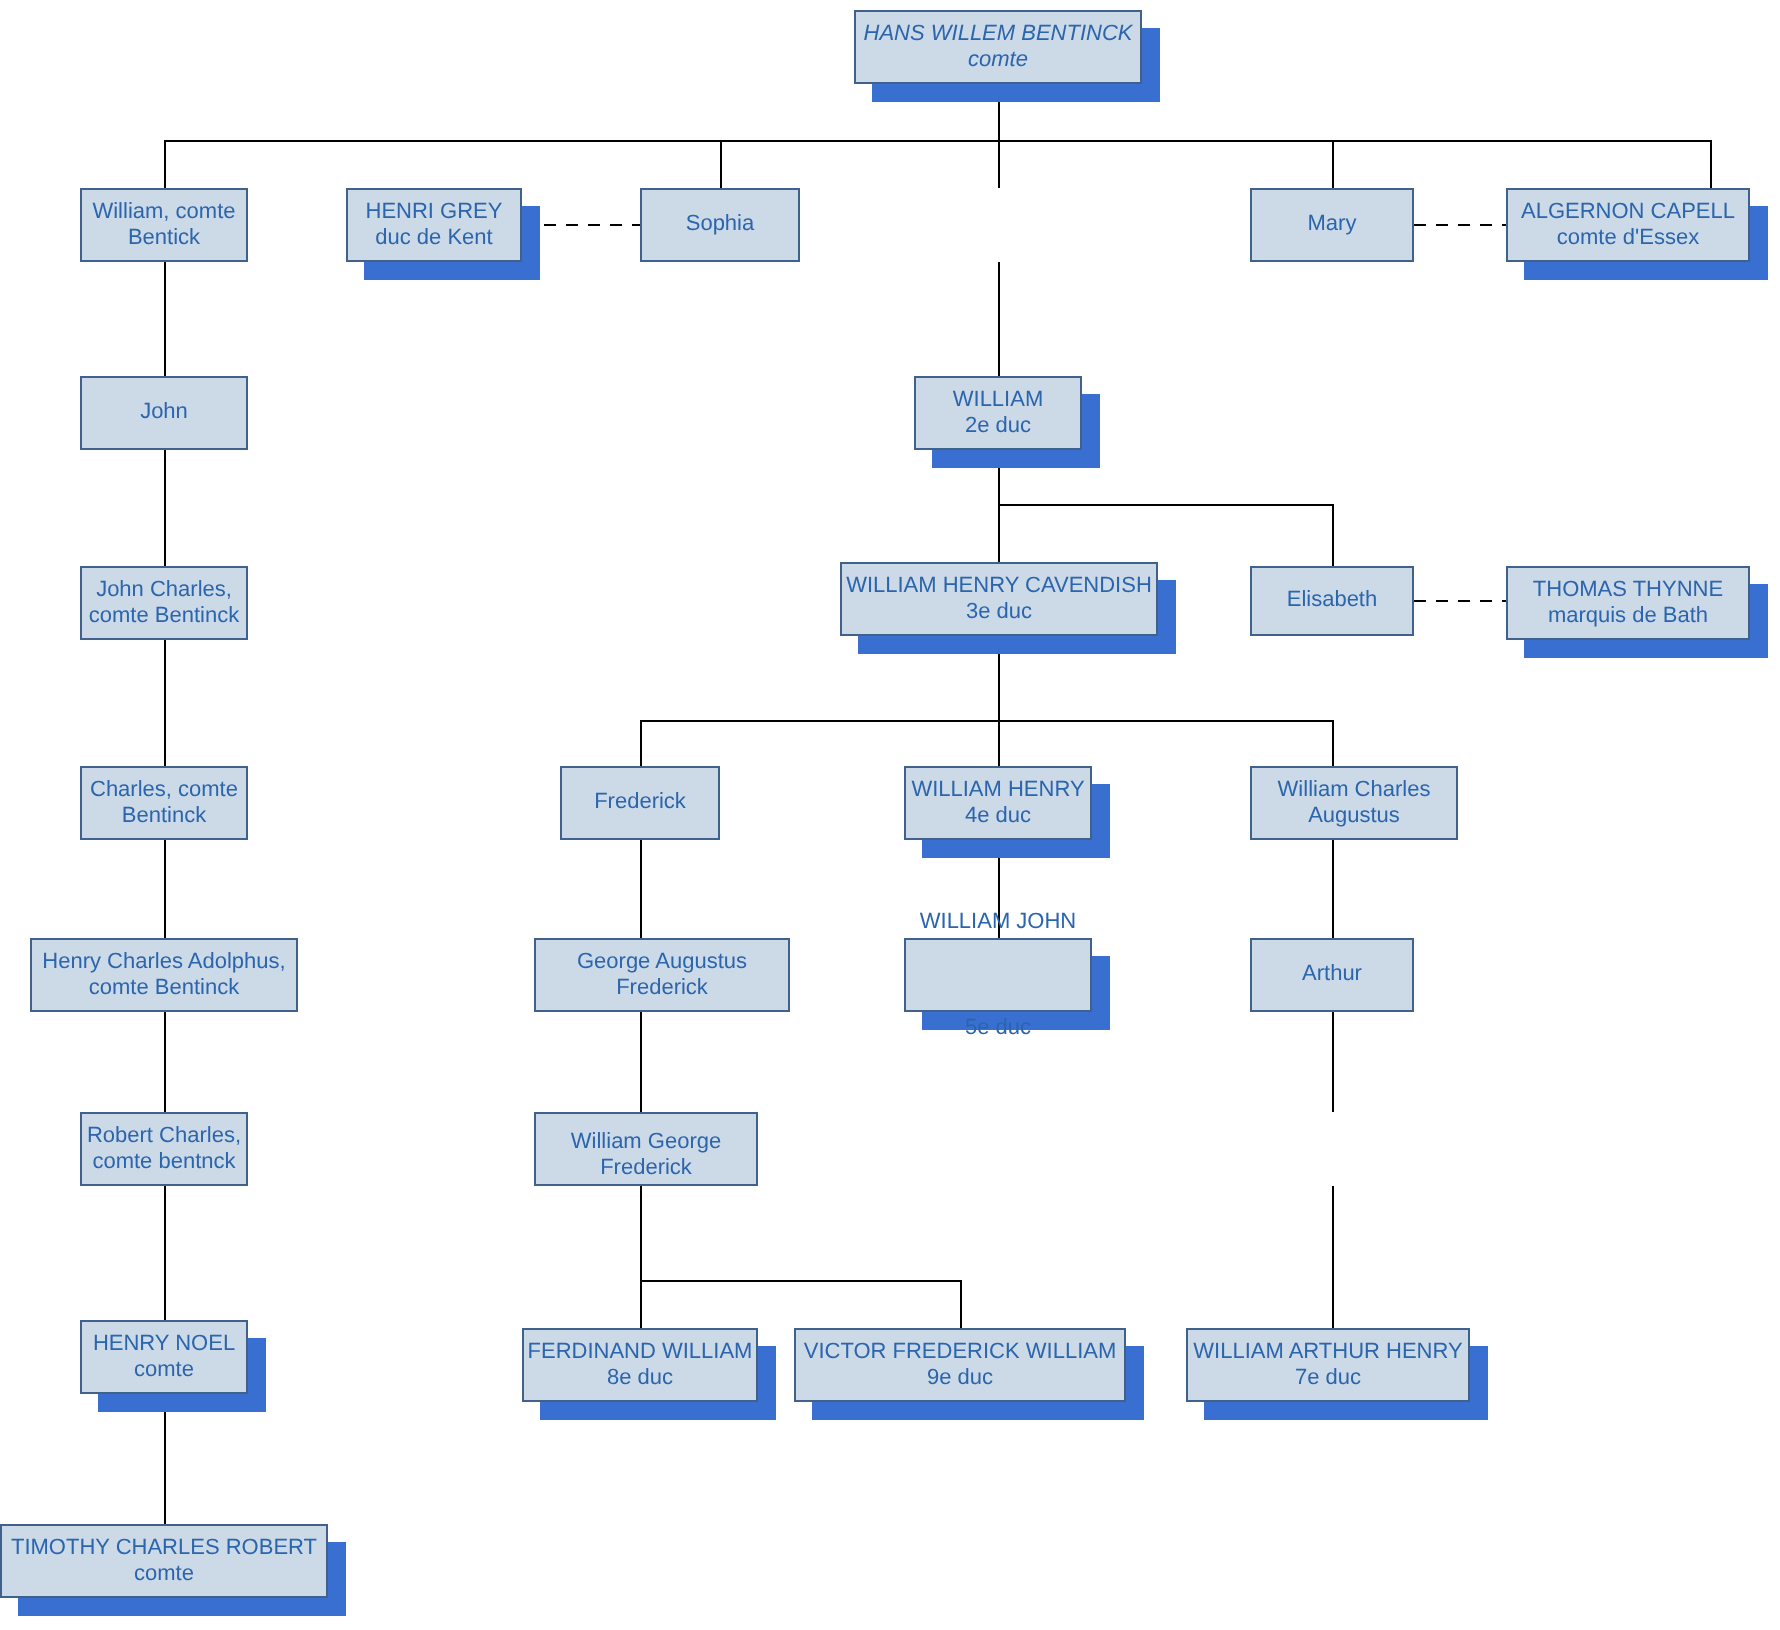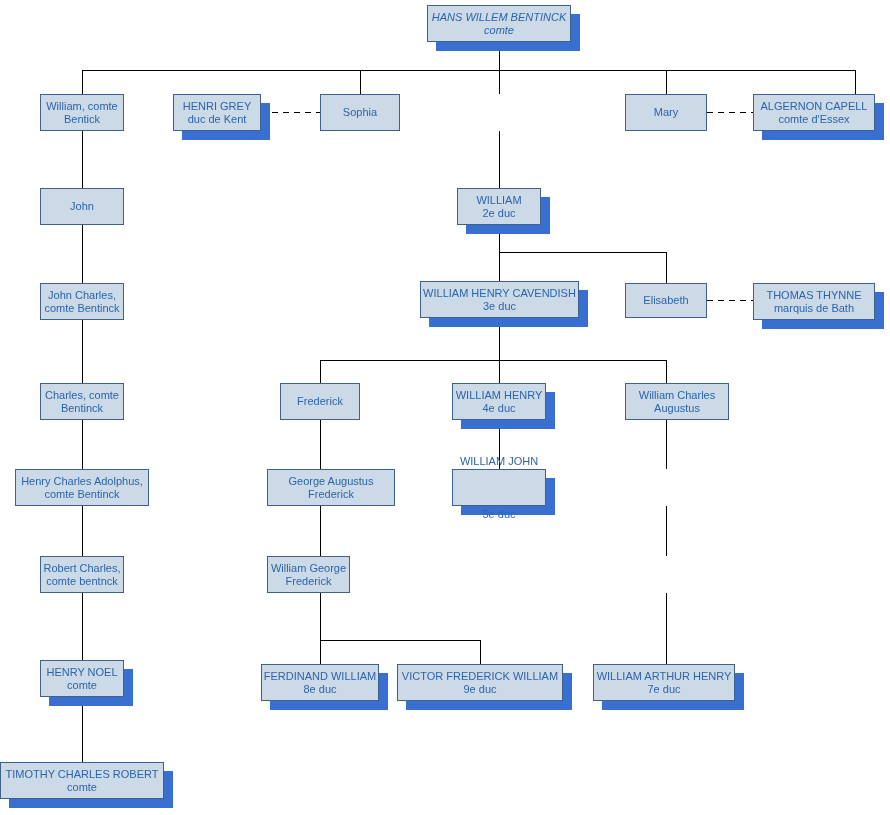--- a/index.html
+++ b/index.html
@@ -161,25 +161,28 @@
       <div>comte Bentinck</div>
     </div>
     <div class="node" style="left: 267px; top: 469px; width: 128px; height: 37px;">
       <div>George Augustus</div>
       <div>Frederick</div>
     </div>
     <div class="node shadow" style="left: 452px; top: 469px; width: 94px; height: 37px; gap: 40px;">
       <div>WILLIAM JOHN</div>
       <div>5e duc</div>
     </div>
+    <div class="node" style="left: 625px; top: 469px; width: 82px; height: 37px;">
+      <div>Arthur</div>
+    </div>
     <div class="node" style="left: 40px; top: 556px; width: 84px; height: 37px;">
       <div>Robert Charles,</div>
       <div>comte bentnck</div>
     </div>
-    <div class="node" style="left: 267px; top: 556px; width: 83px; height: 37px;">
+    <div class="node" style="left: 267px; top: 556px; width: 112px; height: 37px; justify-content: flex-end;">
       <div>William George</div>
       <div>Frederick</div>
     </div>
     <div class="node shadow" style="left: 40px; top: 660px; width: 84px; height: 37px;">
       <div>HENRY NOEL</div>
       <div>comte</div>
     </div>
     <div class="node shadow" style="left: 261px; top: 664px; width: 118px; height: 37px;">
       <div>FERDINAND WILLIAM</div>
       <div>8e duc</div>

